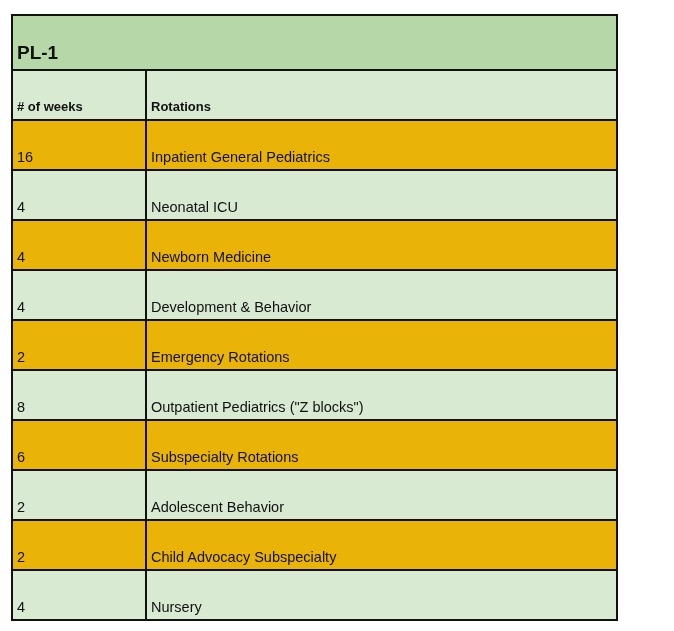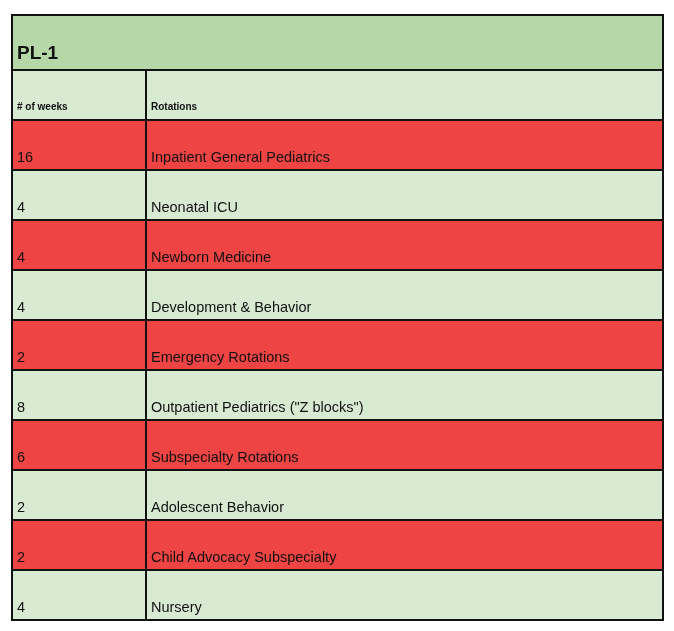--- a/index.html
+++ b/index.html
@@ -1,25 +1,25 @@
 <!DOCTYPE html>
 <html><head>
   <meta charset="utf-8">
   <style>
     html, body { margin: 0; padding: 0; background: #ffffff; }
     body { width: 674px; height: 631px; position: relative; overflow: hidden;
            font-family: "Liberation Sans", "DejaVu Sans", sans-serif; color: #111; }
-    table.sched { position: absolute; left: 11px; top: 14px; width: 653px;
+    table.sched { position: absolute; left: 11px; top: 14px; width: 607px;
                   border-collapse: collapse; table-layout: fixed; }
     table.sched td { border: 2px solid #111; padding: 0 0 4px 4px; vertical-align: bottom;
                      font-size: 14.5px; line-height: 16px; height: 44px; }
     tr.title td { background: #b6d7a8; height: 45px; font-size: 19px; font-weight: bold; padding-bottom: 8px; }
-    tr.head td { background: #d9ead3; font-weight: bold; font-size: 10px; margin-top: 23px; }
+    tr.head td { background: #d9ead3; font-weight: bold; font-size: 13px; margin-top: 23px; }
     tr.row.alt td { background: #d9ead3; }
-    tr.row td { background: #ef4444; }
+    tr.row td { background: #eab308; }
     col.c1 { width: 134px; }
   </style>
 </head>
 <body>
 
 <table class="sched">
   <colgroup>
       <col class="c1">
       <col>
     </colgroup>

